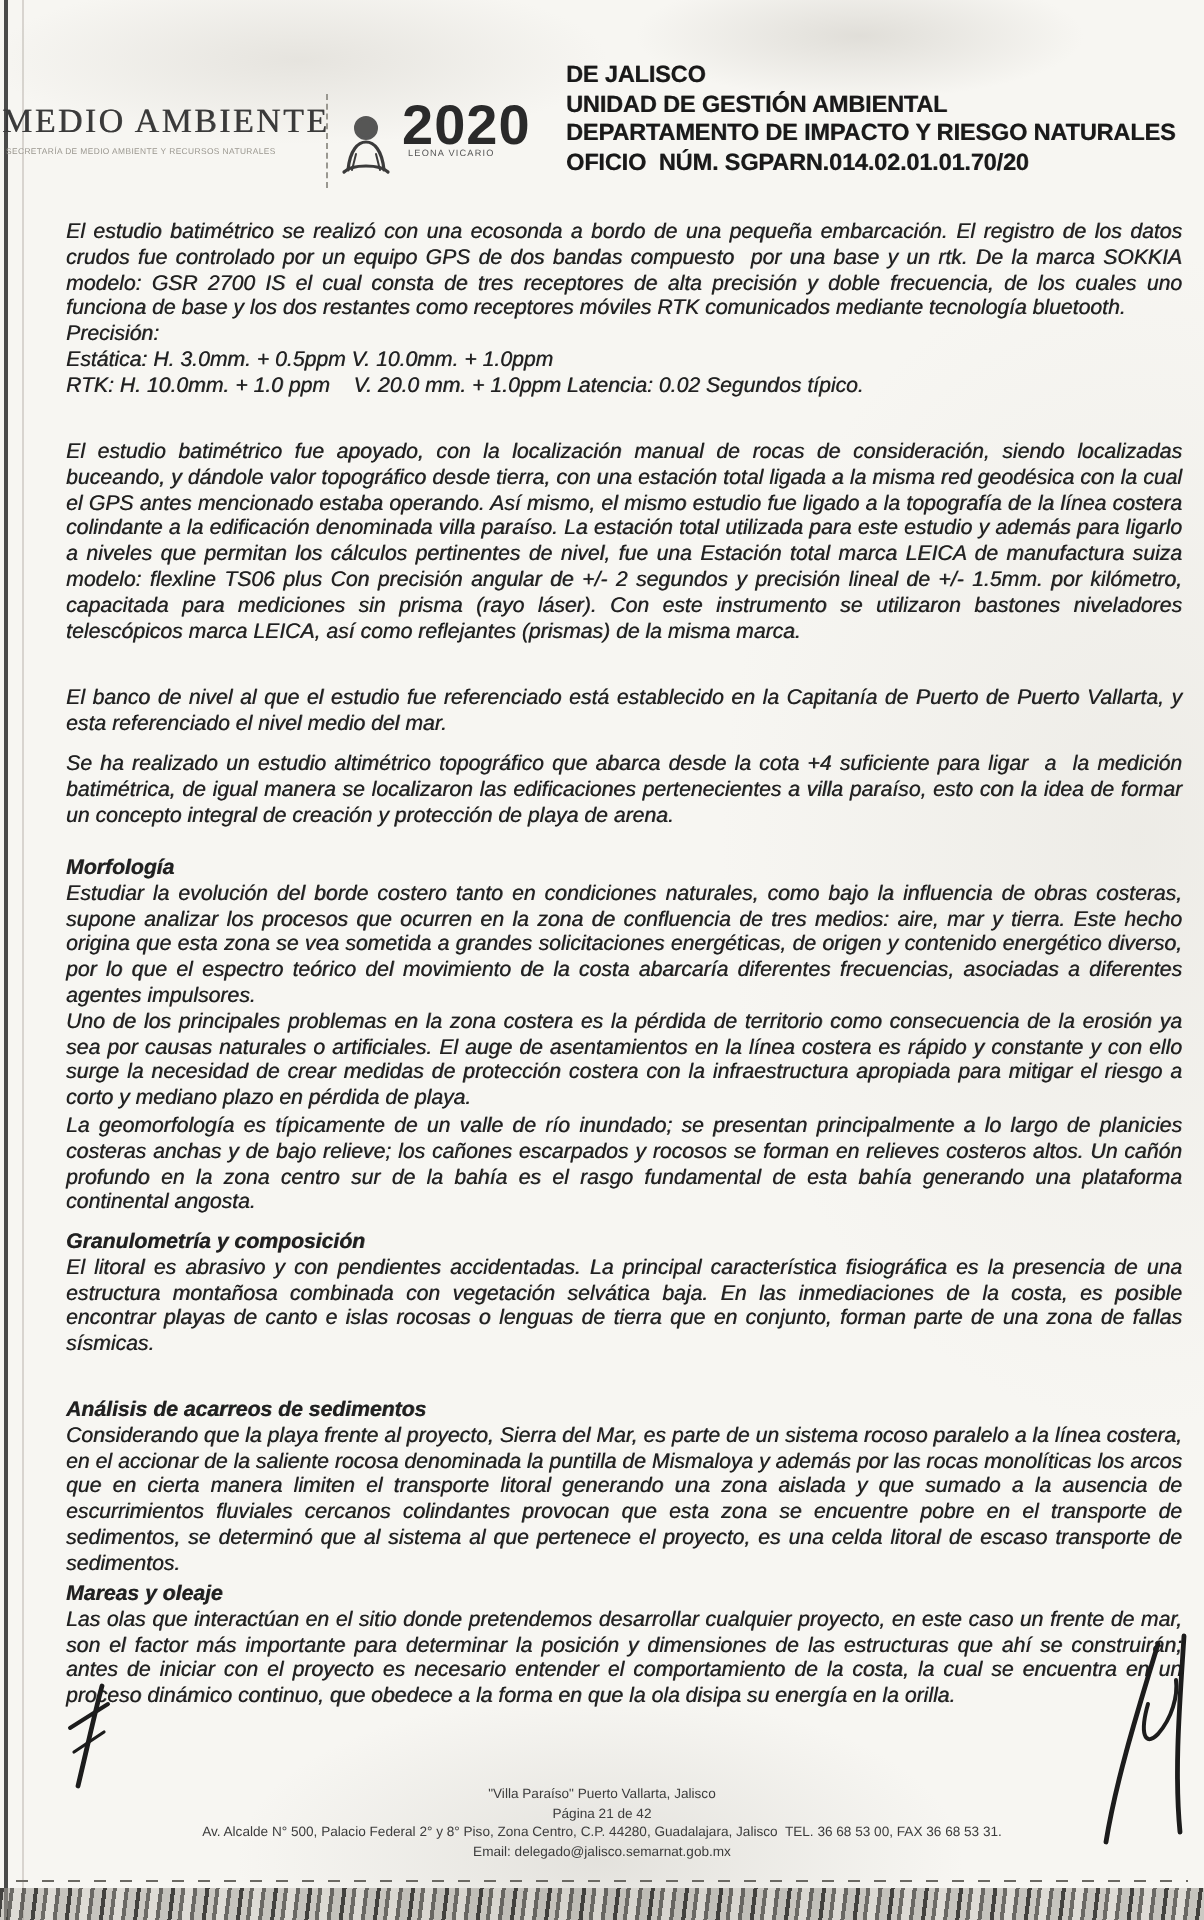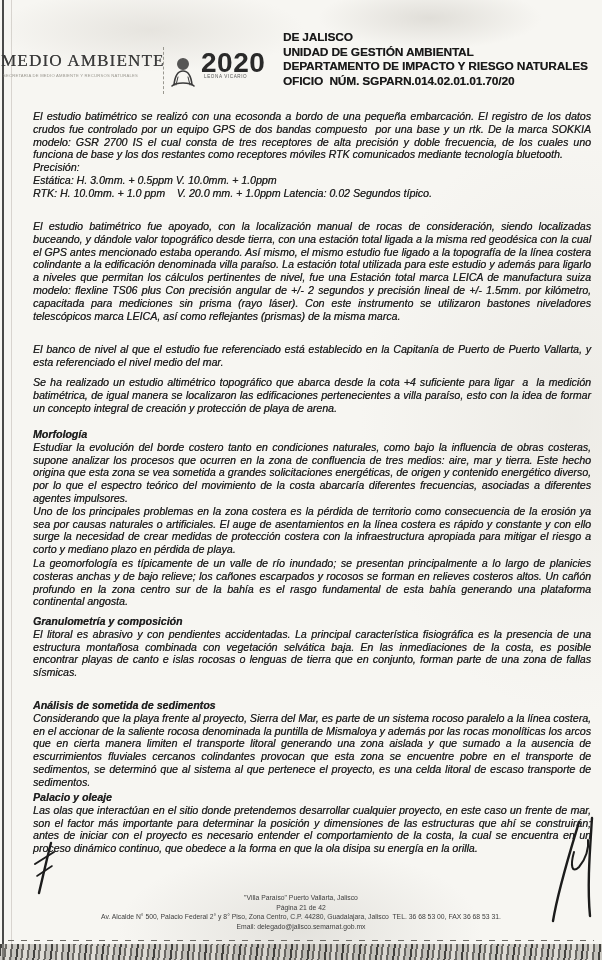--- a/index.html
+++ b/index.html
@@ -114,26 +114,26 @@
   <div class="block" style="top:615px">
     <p class="sec-heading">Granulometría y composición</p>
     <p class="para">El litoral es abrasivo y con pendientes accidentadas. La principal característica fisiográfica es la presencia de una estructura montañosa combinada con vegetación selvática baja. En las inmediaciones de la costa, es posible encontrar playas de canto e islas rocosas o lenguas de tierra que en conjunto, forman parte de una zona de fallas sísmicas.</p>
   </div>
 
   <div class="block" style="top:557px">
     <p class="para">La geomorfología es típicamente de un valle de río inundado; se presentan principalmente a lo largo de planicies costeras anchas y de bajo relieve; los cañones escarpados y rocosos se forman en relieves costeros altos. Un cañón profundo en la zona centro sur de la bahía es el rasgo fundamental de esta bahía generando una plataforma continental angosta.</p>
   </div>
 
   <div class="block" style="top:699px">
-    <p class="sec-heading">Análisis de sometida de sedimentos</p>
+    <p class="sec-heading">Análisis de acarreos de sedimentos</p>
     <p class="para">Considerando que la playa frente al proyecto, Sierra del Mar, es parte de un sistema rocoso paralelo a la línea costera, en el accionar de la saliente rocosa denominada la puntilla de Mismaloya y además por las rocas monolíticas los arcos que en cierta manera limiten el transporte litoral generando una zona aislada y que sumado a la ausencia de escurrimientos fluviales cercanos colindantes provocan que esta zona se encuentre pobre en el transporte de sedimentos, se determinó que al sistema al que pertenece el proyecto, es una celda litoral de escaso transporte de sedimentos.</p>
   </div>
 
   <div class="block" style="top:791px">
-    <p class="sec-heading">Palacio y oleaje</p>
+    <p class="sec-heading">Mareas y oleaje</p>
     <p class="para">Las olas que interactúan en el sitio donde pretendemos desarrollar cualquier proyecto, en este caso un frente de mar, son el factor más importante para determinar la posición y dimensiones de las estructuras que ahí se construirán; antes de iniciar con el proyecto es necesario entender el comportamiento de la costa, la cual se encuentra en un proceso dinámico continuo, que obedece a la forma en que la ola disipa su energía en la orilla.</p>
   </div>
 
   <div class="footer">
     <div>"Villa Paraíso" Puerto Vallarta, Jalisco</div>
     <div>Página 21 de 42</div>
     <div>Av. Alcalde N° 500, Palacio Federal 2° y 8° Piso, Zona Centro, C.P. 44280, Guadalajara, Jalisco&nbsp; TEL. 36 68 53 00, FAX 36 68 53 31.</div>
     <div>Email: delegado@jalisco.semarnat.gob.mx</div>
   </div>
 

